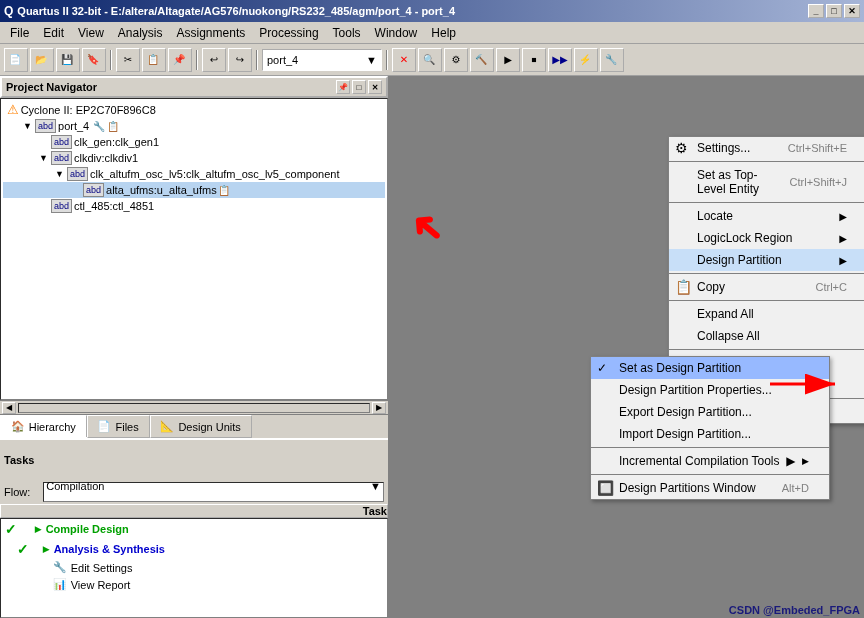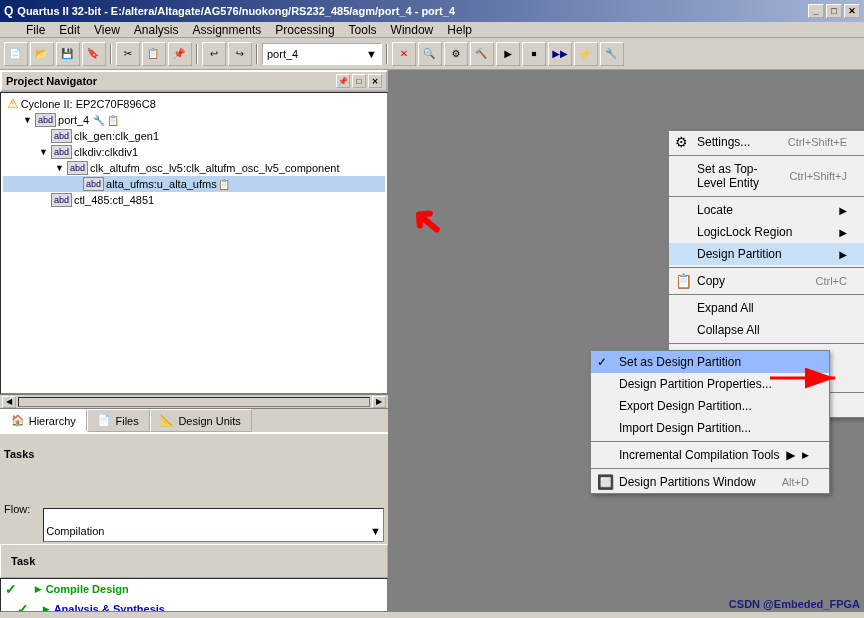--- a/index.html
+++ b/index.html
@@ -16,24 +16,24 @@
       font-size: 11px;
       font-weight: bold;
     }
     .title-bar-icon { margin-right: 4px; font-size: 12px; }
     .title-bar-controls { margin-left: auto; display: flex; gap: 2px; }
     .title-bar-btn { width: 16px; height: 14px; background: #d4d0c8; border: 1px outset #fff; font-size: 9px; display: flex; align-items: center; justify-content: center; cursor: pointer; color: #000; }
 
     
     .menu-bar {
       background: #d4d0c8;
-      height: 16px;
-      display: flex;
-      align-items: center;
-      padding: 0 20px;
+      height: 22px;
+      display: flex;
+      align-items: center;
+      padding: 0 4px;
       border-bottom: 1px solid #a0a0a0;
       gap: 2px;
     }
     .menu-item {
       padding: 2px 6px;
       cursor: pointer;
       font-size: 12px;
       color: #000;
     }
 
@@ -171,32 +171,31 @@
       align-items: center;
       padding: 2px 4px;
       gap: 13px;
       font-size: 11px;
     }
     .flow-dropdown {
       flex: 1;
       height: 20px;
       background: white;
       border: 1px inset #808080;
-      padding: 16px 2px;
-      font-size: 11px;
-      display: flex;
-      align-items: flex-start;
+      padding: 9px 2px;
+      font-size: 11px;
+      display: flex;
+      align-items: flex-end;
       justify-content: space-between;
-      margin-top: 32px;
     }
     .task-list-header {
       background: #d4d0c8;
       border: 1px outset #fff;
-      text-align: left;
-      padding: 10px;
+      text-align: right;
+      padding: 0;
       font-weight: bold;
       font-size: 11px;
     }
     .task-list { flex: 1; background: white; overflow: auto; border: 1px inset #808080; }
     .task-item {
       display: flex;
       align-items: center;
       padding: 2px 4px;
       font-size: 11px;
       gap: 4px;

